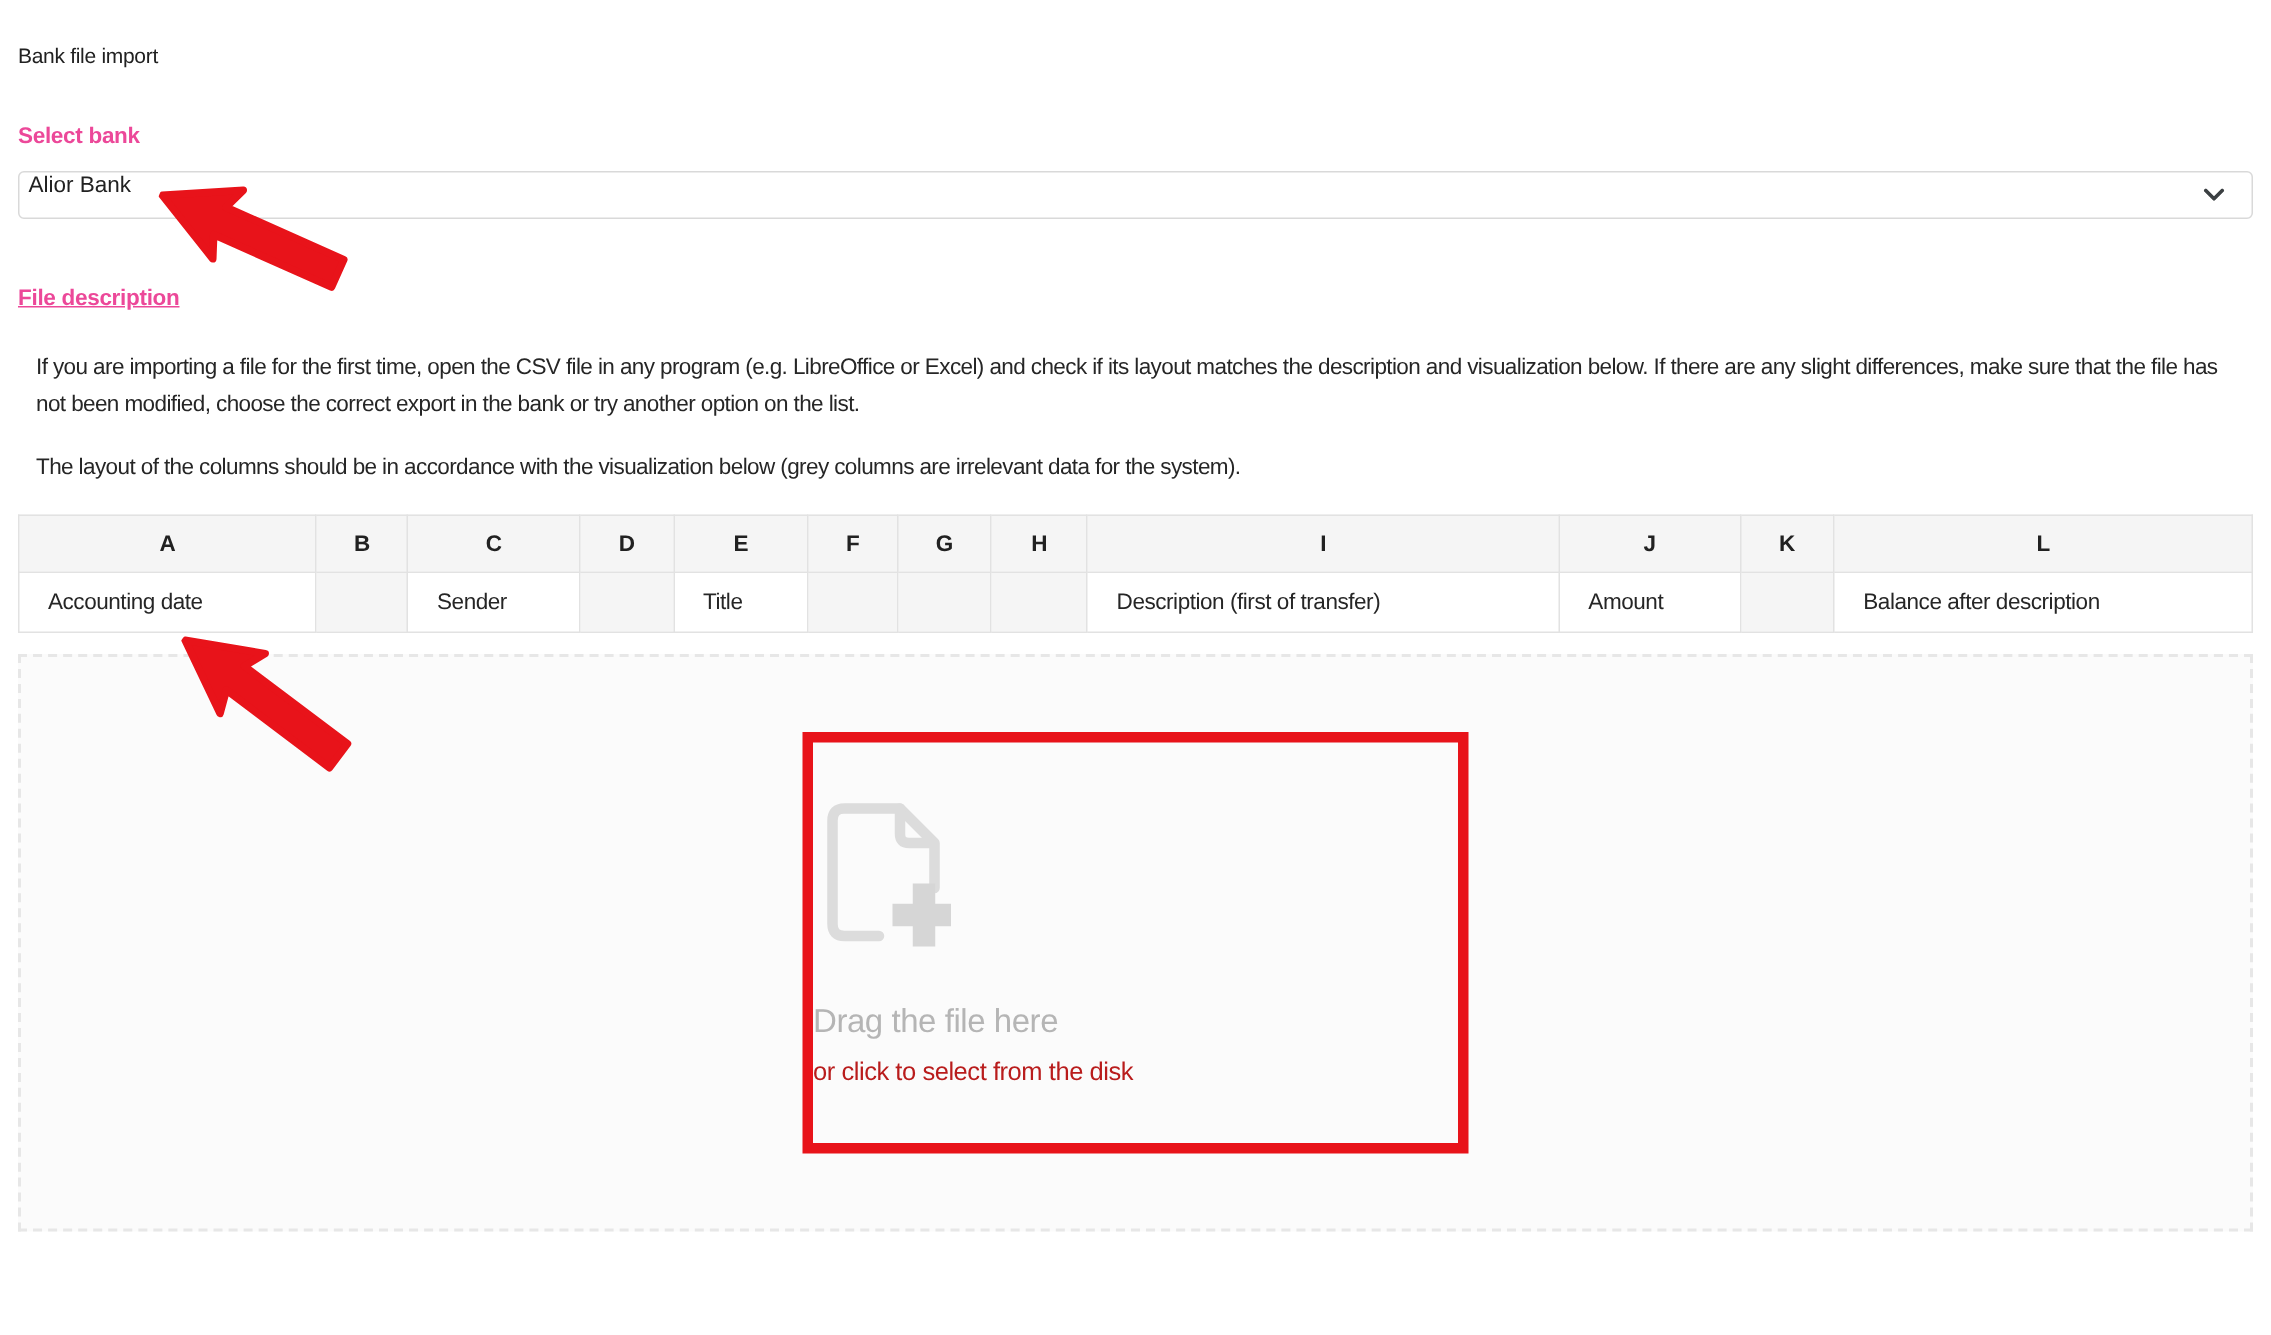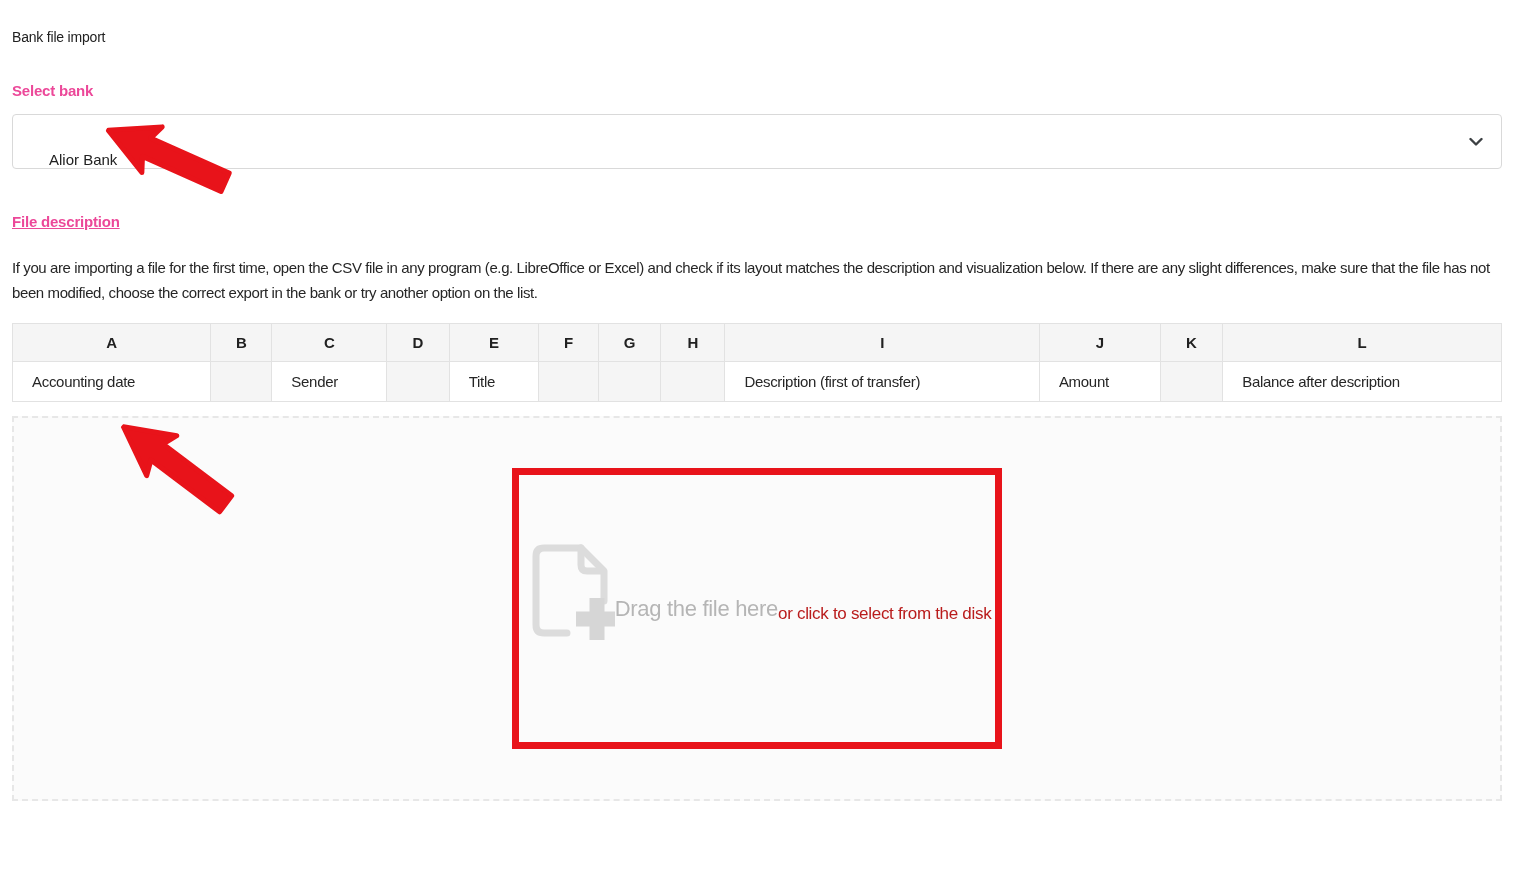--- a/index.html
+++ b/index.html
@@ -29,41 +29,41 @@
     color: #ec4899;
     line-height: 17px;
     letter-spacing: -0.2px;
   }
   .lbl-select-bank { margin-top: 34px; }
   .lbl-file-desc  { margin-top: 44px; text-decoration: underline; }
   .lbl-select-file{ margin-top: 28px; }
 
   .select-box {
     margin-top: 15px;
-    height: 55px;
+    height: 32px;
     border: 1px solid #d9d9d9;
     border-radius: 4px;
     background: #fff;
     display: flex;
-    align-items: flex-end;
-    padding: 0 36px;
+    align-items: flex-start;
+    padding: 0 6px;
     font-size: 15px;
     color: #212121;
     position: relative;
     cursor: pointer;
   }
   .select-box .chevron {
     position: absolute;
     right: 18px;
     top: 50%;
     transform: translateY(-50%);
   }
 
   p.body-text {
-    margin: 0;
+    margin: 12px;
     font-size: 15px;
     letter-spacing: -0.4px;
     line-height: 24.5px;
     color: #262626;
   }
   .para-intro  { margin-top: 26px !important; }
   .para-import { margin-top: 13px !important; }
   .para-layout { margin-top: 18px !important; }
 
   table.cols {
@@ -100,26 +100,26 @@
     margin-top: 14px;
     height: 385px;
     background: #fbfbfb;
     border: 2px dashed #e7e7e7;
     display: flex;
     align-items: center;
     justify-content: center;
     cursor: pointer;
   }
   .red-box {
-    width: 490px;
+    width: 444px;
     height: 281px;
     border: 7px solid var(--annotation-red);
     display: flex;
-    flex-direction: row;
-    align-items: center;
+    flex-direction: column;
+    align-items: flex-start;
     justify-content: center;
   }
   .dz-icon { margin-bottom: 36px; }
   .dz-title {
     font-size: 22px;
     font-weight: 500;
     color: #b5b5b5;
     letter-spacing: -0.3px;
     line-height: 26px;
   }
@@ -155,20 +155,21 @@
     <svg class="chevron" width="14" height="9" viewBox="0 0 14 9">
       <polyline points="1.5,1.5 7,7 12.5,1.5" fill="none" stroke="#3c4043" stroke-width="2.4" stroke-linecap="round" stroke-linejoin="round"></polyline>
     </svg>
   </div>
 
   <div class="field-label lbl-file-desc">File description</div>
 
   <p class="body-text para-intro">If you are importing a file for the first time, open the CSV file in any program (e.g. LibreOffice or Excel) and check if its layout matches the description and visualization below. If there are any slight differences, make sure that the file has not been modified, choose the correct export in the bank or try another option on the list.</p>
 
 
+  <p class="body-text para-layout">The layout of the columns should be in accordance with the visualization below (grey columns are irrelevant data for the system).</p>
 
   <table class="cols">
     <thead>
         <tr id="cols-head">
           <th style="width: 13.3%;">A</th>
           <th style="width: 4.1%;">B</th>
           <th style="width: 7.7%;">C</th>
           <th style="width: 4.2%;">D</th>
           <th style="width: 6%;">E</th>
           <th style="width: 4%;">F</th>

